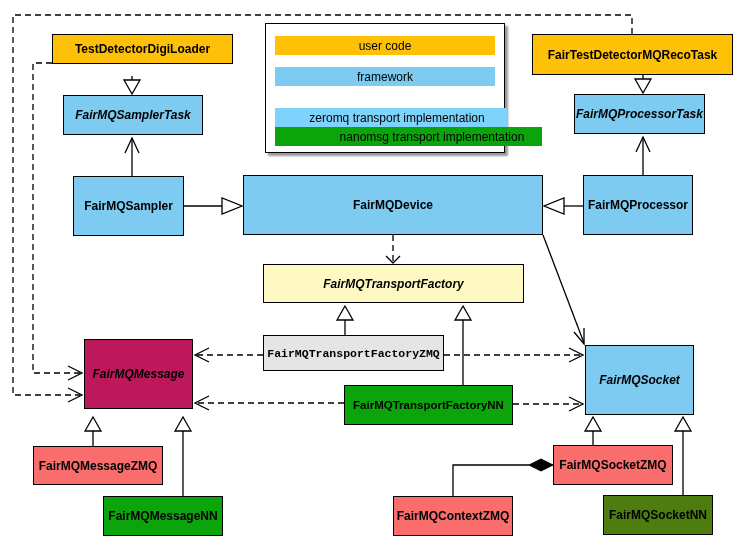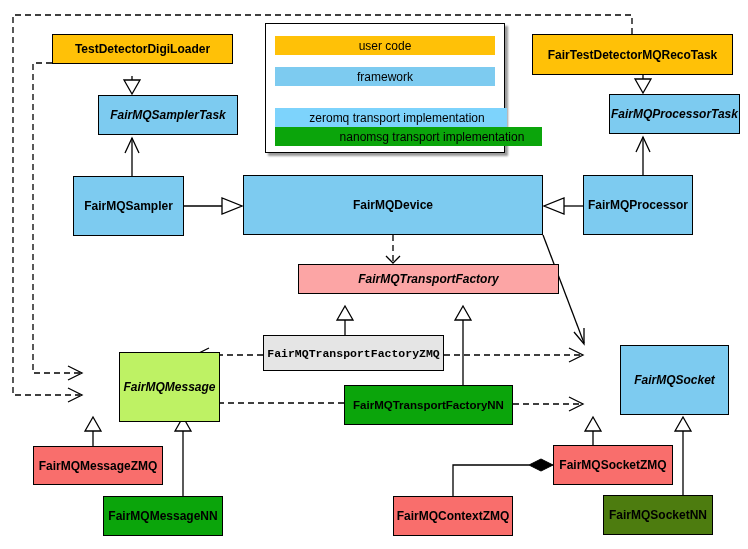--- a/index.html
+++ b/index.html
@@ -6,21 +6,21 @@
   #canvas {
     position:relative; width:748px; height:549px; background:#fff;
     font-family:"Liberation Sans","DejaVu Sans",sans-serif; overflow:hidden;
   }
   #edges { position:absolute; left:0; top:0; z-index:1; }
   .node {
     position:absolute; z-index:2; box-sizing:border-box;
     border:1.4px solid #000; display:flex; align-items:center; justify-content:center;
     font-size:12px; font-weight:bold; color:#000; white-space:nowrap; text-align:center;
   }
-  .abstract { font-style:italic;margin-left:35px; }
+  .abstract { font-style:italic; }
   .legend-panel {
     position:absolute; z-index:2; box-sizing:border-box; background:#fff;
     border:1.5px solid #000; box-shadow:3px 3px 2px #999;
   }
   .legend-bar {
     position:absolute; left:9px; width:220px; height:19px;
     display:flex; align-items:center; justify-content:center;
     font-size:12px; color:#000; white-space:nowrap;
   }
   .solid  { stroke:#000; stroke-width:1.3px; fill:none; }
@@ -156,27 +156,27 @@
   <div class="node" style="left: 532px; top: 34px; width: 201px; height: 41px; background-color: rgb(255, 193, 7);">FairTestDetectorMQRecoTask</div>
 
   <div class="node abstract" style="left: 574px; top: 94px; width: 131px; height: 40px; background-color: rgb(125, 203, 240);">FairMQProcessorTask</div>
 
   <div class="node" style="left: 73px; top: 176px; width: 111px; height: 60px; background-color: rgb(125, 203, 240);">FairMQSampler</div>
 
   <div class="node" style="left: 243px; top: 175px; width: 300px; height: 60px; background-color: rgb(125, 203, 240);">FairMQDevice</div>
 
   <div class="node" style="left: 583px; top: 175px; width: 110px; height: 60px; background-color: rgb(125, 203, 240);">FairMQProcessor</div>
 
-  <div class="node abstract" style="left: 263px; top: 264px; width: 261px; height: 30px; background-color: #fca5a5;">FairMQTransportFactory</div>
+  <div class="node abstract" style="left: 263px; top: 264px; width: 261px; height: 39px; background-color: #fef9c3;">FairMQTransportFactory</div>
 
   <div class="node" style="left: 263px; top: 335px; width: 181px; height: 36px; font-size: 11.5px; background-color: #e5e5e5; font-family: Liberation Mono, monospace;">FairMQTransportFactoryZMQ</div>
 
   <div class="node" style="left: 344px; top: 385px; width: 169px; height: 40px; font-size: 11.5px; background-color: rgb(11, 165, 11);">FairMQTransportFactoryNN</div>
 
-  <div class="node abstract" style="left: 84px; top: 352px; width: 101px; height: 70px; background-color: #bef264;">FairMQMessage</div>
+  <div class="node abstract" style="left: 84px; top: 339px; width: 109px; height: 70px; background-color: #be185d;">FairMQMessage</div>
 
   <div class="node abstract" style="left: 585px; top: 345px; width: 109px; height: 70px; background-color: rgb(125, 203, 240);">FairMQSocket</div>
 
   <div class="node" style="left: 33px; top: 446px; width: 130px; height: 39px; background-color: rgb(249, 110, 108);">FairMQMessageZMQ</div>
 
   <div class="node" style="left: 103px; top: 496px; width: 120px; height: 40px; background-color: rgb(11, 165, 11);">FairMQMessageNN</div>
 
   <div class="node" style="left: 553px; top: 445px; width: 120px; height: 40px; background-color: rgb(249, 110, 108);">FairMQSocketZMQ</div>
 
   <div class="node" style="left: 603px; top: 495px; width: 110px; height: 40px; background-color: #4d7c0f;">FairMQSocketNN</div>

